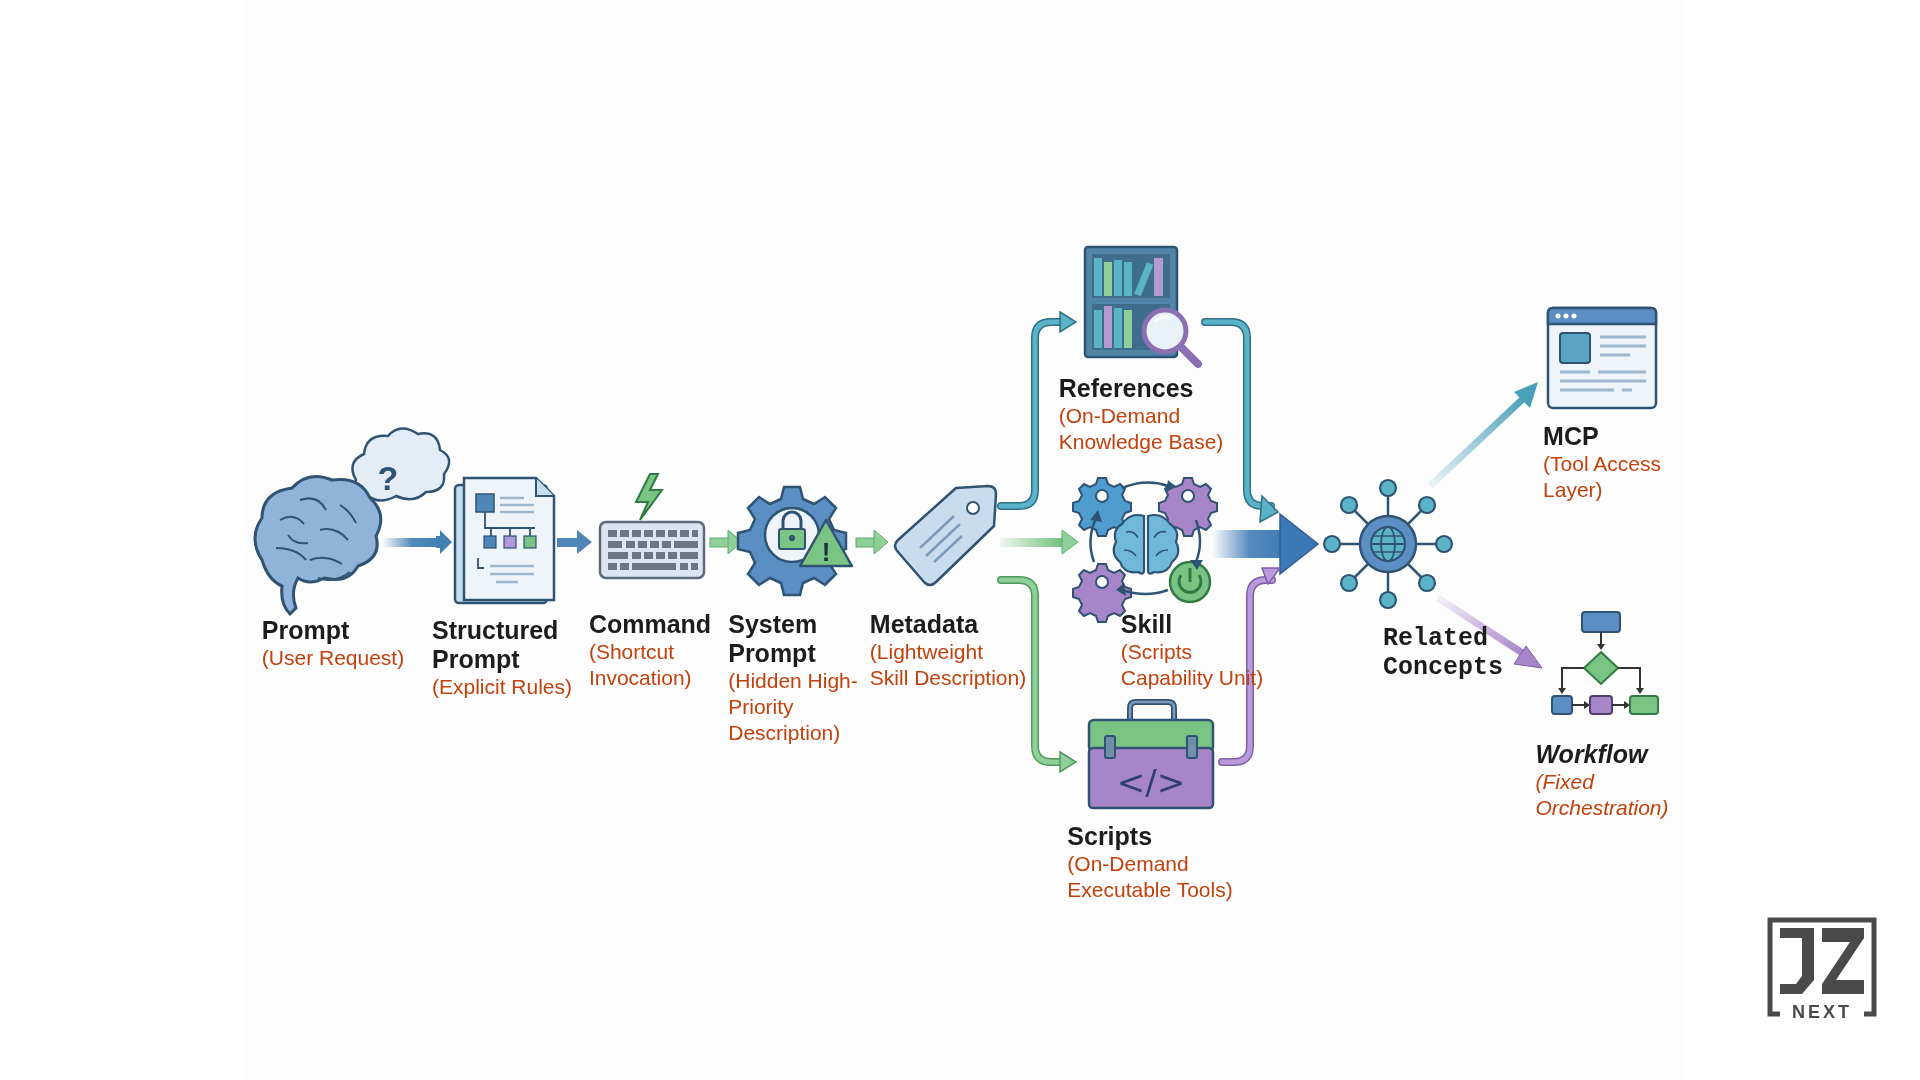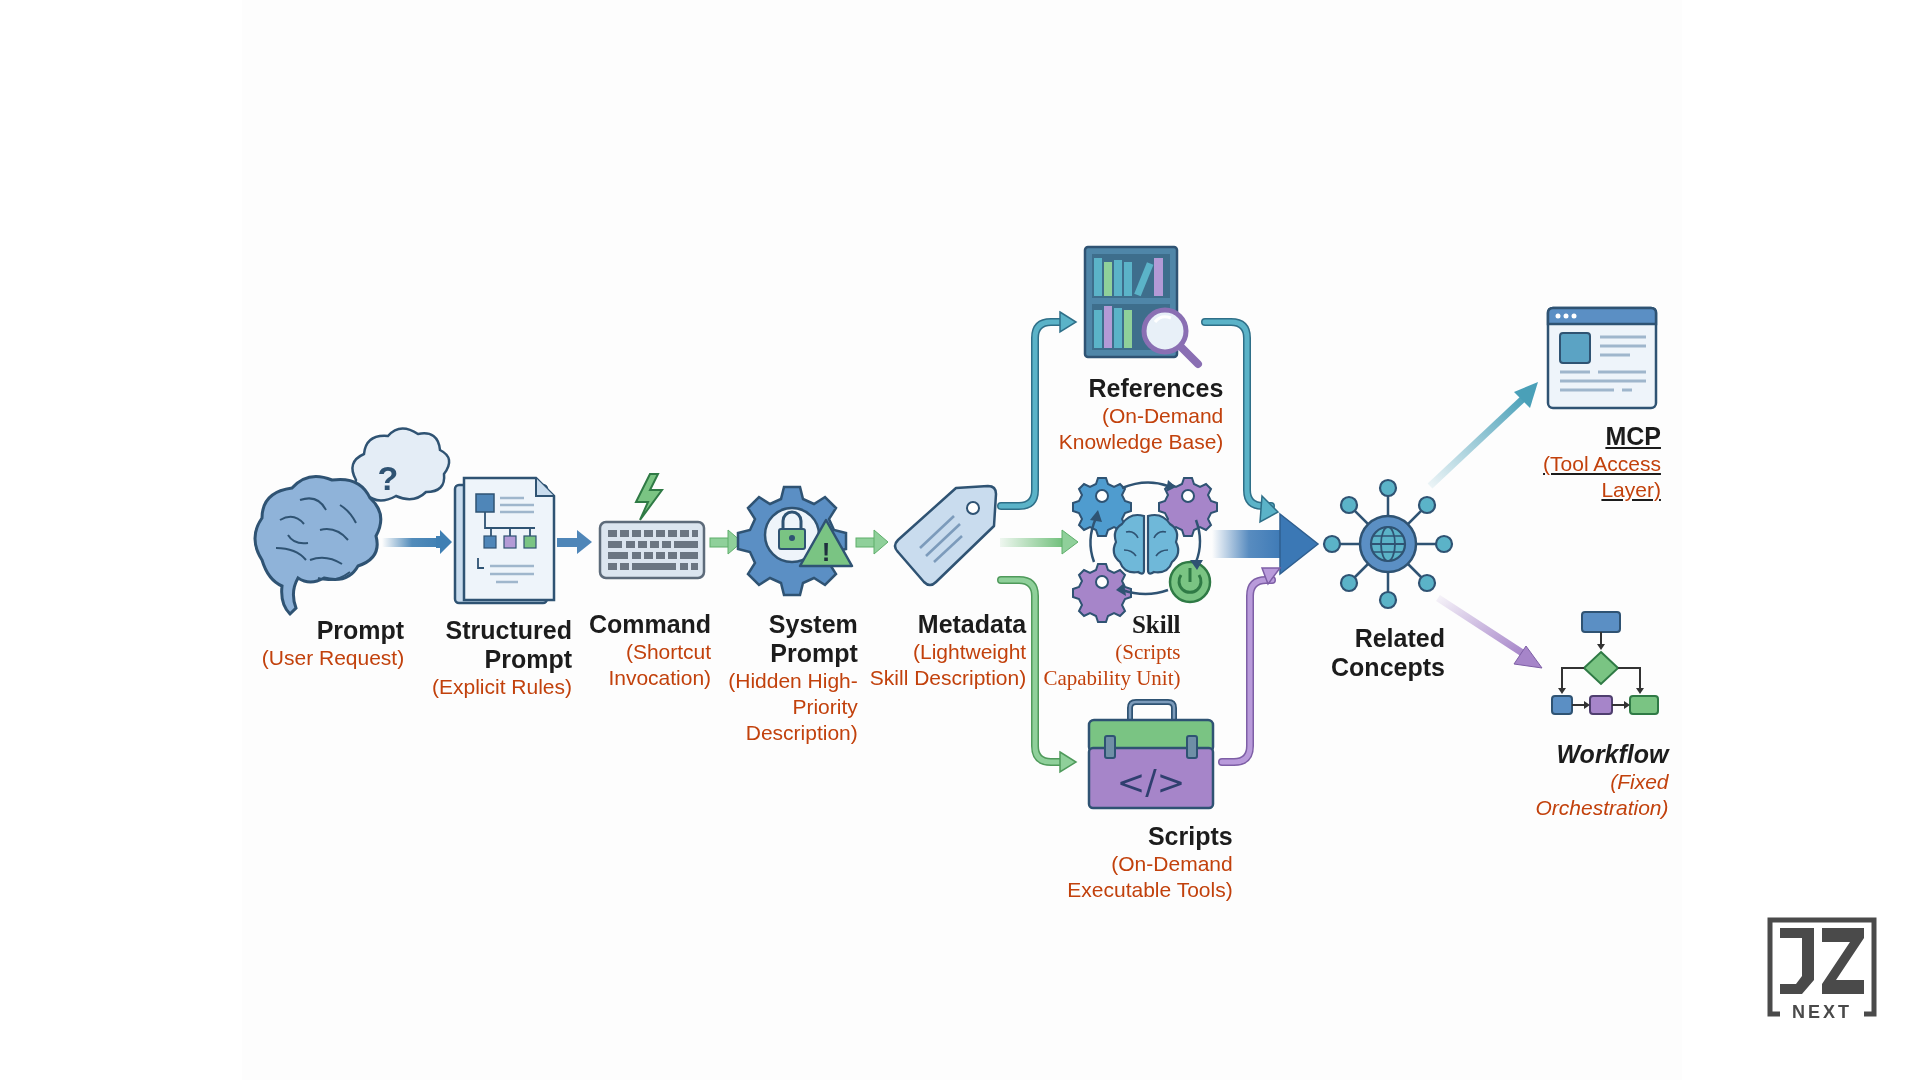--- a/index.html
+++ b/index.html
@@ -1,20 +1,20 @@
 <!DOCTYPE html>
 <html><head>
 <meta charset="utf-8">
 <style>
   html, body { margin:0; padding:0; }
   body { width:1920px; height:1080px; background:#ffffff; position:relative; overflow:hidden;
          font-family:"Liberation Sans", "DejaVu Sans", sans-serif; }
   .panel { position:absolute; left:242px; top:0; width:1440px; height:1080px; background:#fdfdfd; }
   svg.diagram { position:absolute; left:0; top:0; }
-  .label { position:absolute; text-align:right; color:#1c1c1c; line-height:1.1; transform:translateX(-50%); white-space:nowrap; }
+  .label { position:absolute; text-align:left; color:#1c1c1c; line-height:1.1; transform:translateX(-50%); white-space:nowrap; }
   .label .title { font-weight:bold; font-size:25px; display:block; line-height:29px; }
   .label .sub { font-size:21px; display:block; line-height:26px; color:#c2410c; }
   .logo { position:absolute; left:1766px; top:916px; width:112px; height:104px; }
 </style>
 </head>
 <body>
 
 <div class="panel"></div>
 
 <svg class="diagram" width="1920" height="1080" viewBox="0 0 1920 1080">
@@ -337,35 +337,35 @@
 <div class="label" style="left:948px; top:610px;">
   <span class="title">Metadata</span>
   <span class="sub">(Lightweight</span>
   <span class="sub">Skill Description)</span>
 </div>
 <div class="label" style="left:1141px; top:374px;">
   <span class="title">References</span>
   <span class="sub">(On-Demand</span>
   <span class="sub">Knowledge Base)</span>
 </div>
-<div class="label" style="left:1112px; top:610px;font-family:Liberation Serif, serif;">
+<div class="label" style="left:1192px; top:610px;">
   <span class="title">Skill</span>
   <span class="sub">(Scripts</span>
   <span class="sub">Capability Unit)</span>
 </div>
 <div class="label" style="left:1150px; top:822px;">
   <span class="title">Scripts</span>
   <span class="sub">(On-Demand</span>
   <span class="sub">Executable Tools)</span>
 </div>
-<div class="label" style="left:1388px; top:624px;">
+<div class="label" style="left:1443px; top:624px;font-family:Liberation Mono, monospace;">
   <span class="title">Related</span>
   <span class="title">Concepts</span>
 </div>
-<div class="label" style="left:1602px; top:422px;text-decoration:underline;">
+<div class="label" style="left:1602px; top:422px;">
   <span class="title">MCP</span>
   <span class="sub">(Tool Access</span>
   <span class="sub">Layer)</span>
 </div>
 <div class="label" style="left:1602px; top:740px;font-style:italic;">
   <span class="title">Workflow</span>
   <span class="sub">(Fixed</span>
   <span class="sub">Orchestration)</span>
 </div>
 

